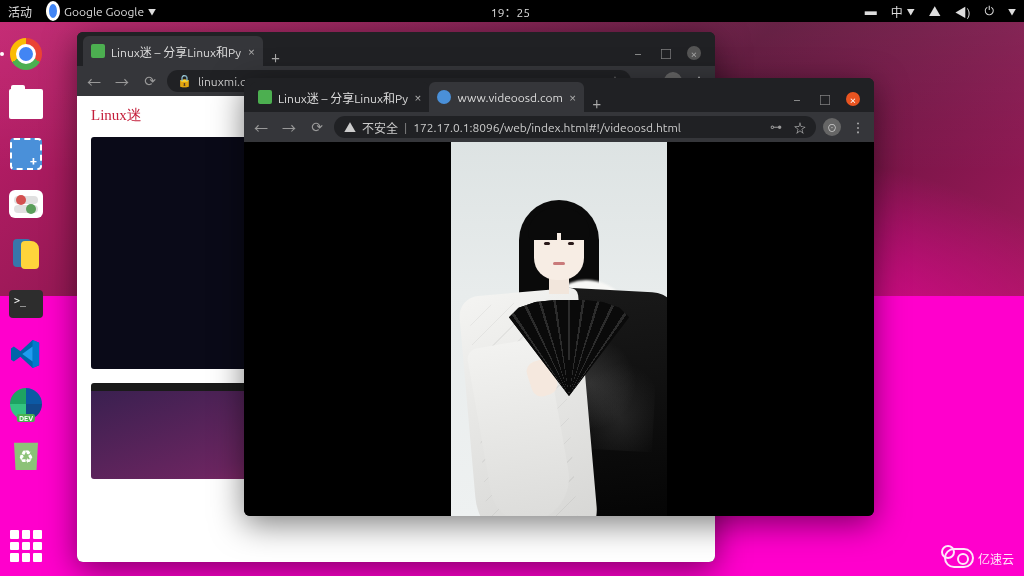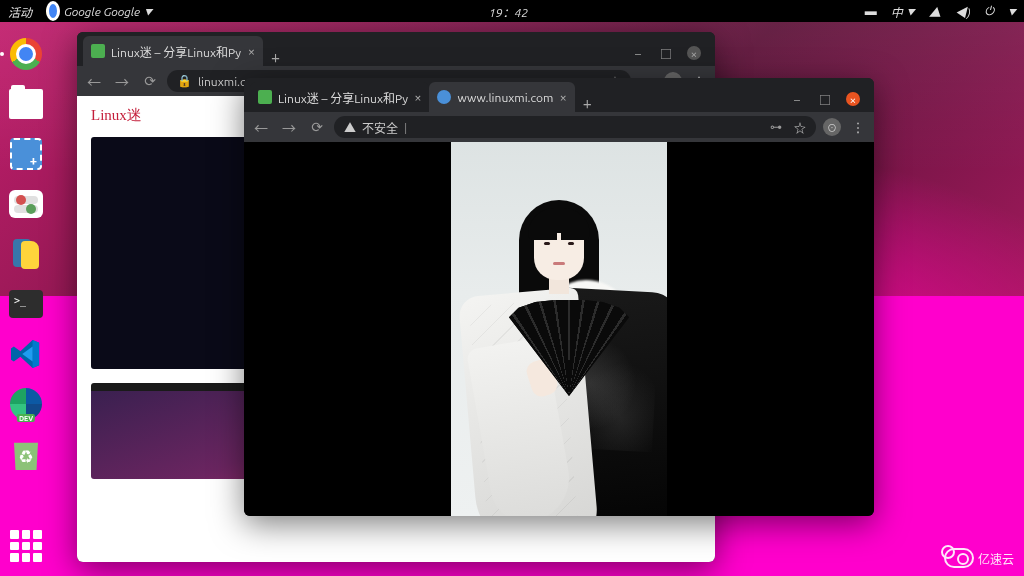--- a/index.html
+++ b/index.html
@@ -3,21 +3,21 @@
 <meta charset="utf-8">
 <style>
 *{margin:0;padding:0;box-sizing:border-box;font-family:"Ubuntu","Noto Sans CJK SC",sans-serif;font-size:12px;}
 html,body{width:1024px;height:576px;overflow:hidden;}
 .desktop{position:relative;width:1024px;height:576px;background:linear-gradient(135deg,#c41e6e 0%,#a01a5a 18%,#7a1548 35%,#5c1238 50%,#7a1548 65%,#c41e6e 100%);}
 .desktop::before{content:"";position:absolute;inset:0;background:linear-gradient(to bottom,rgba(255,255,255,0.08) 0%,transparent 30%),radial-gradient(ellipse at 70% 60%,#ff00aa 0%,transparent 40%);pointer-events:none;}
 .desktop::after{content:"";position:absolute;left:0;right:0;bottom:0;height:280px;background:#ff00cc;z-index:0;}
 
 .topbar{position:absolute;top:0;left:0;right:0;height:22px;background:#000;color:#ddd;display:flex;align-items:center;padding:0 8px;z-index:100;font-size:11px;}
 .topbar .spacer{flex:1;}
-.topbar .item{margin-right:14px;display:flex;align-items:center;gap:4px;font-style:italic;}
+.topbar .item{margin-right:14px;display:flex;align-items:center;gap:4px;}
 .topbar .item.last{margin-right:0;}
 .tri{font-size:8px;}
 
 .dock{position:absolute;left:4px;top:28px;bottom:4px;width:48px;display:flex;flex-direction:column;gap:6px;padding:4px 0;z-index:50;}
 .dock-item{width:44px;height:44px;border-radius:8px;display:flex;align-items:center;justify-content:center;color:#fff;font-size:20px;position:relative;}
 .dock-item.active::before{content:"";position:absolute;left:-4px;top:50%;transform:translateY(-50%);width:4px;height:4px;background:#fff;border-radius:50%;}
 .chrome-ico{width:32px;height:32px;border-radius:50%;background:conic-gradient(#ea4335 0 120deg,#4caf50 120deg 240deg,#fbbc05 240deg 360deg);display:flex;align-items:center;justify-content:center;}
 .chrome-ico::after{content:"";width:14px;height:14px;border-radius:50%;background:#4285f4;border:3px solid #fff;}
 .files-ico{width:34px;height:30px;background:#fff;border-radius:2px;position:relative;}
 .files-ico::before{content:"";position:absolute;top:-4px;left:2px;width:14px;height:6px;background:#fff;border-radius:2px 2px 0 0;}
@@ -112,21 +112,21 @@
 <div class="desktop">
 
   <div class="topbar">
     <div class="item">活动</div>
     <div class="item">
       <span class="chrome-ico" style="width:14px;height:14px;"></span>
       <span>Google Google</span>
       <span class="tri">▼</span>
     </div>
     <div class="spacer"></div>
-    <div class="item">19：42</div>
+    <div class="item">19：25</div>
     <div class="spacer"></div>
     <div class="item">▬</div>
     <div class="item">
       <span>中</span>
       <span class="tri">▼</span>
     </div>
     <div class="item">▲</div>
     <div class="item">◀)</div>
     <div class="item">⏻</div>
     <div class="item last">
@@ -225,38 +225,39 @@
 
   <div class="win front">
     <div class="tabbar">
       <div class="tab inactive" style="min-width:140px">
         <span class="fav"></span>
         <span class="title">Linux迷 – 分享Linux和Py</span>
         <span class="x">×</span>
       </div>
       <div class="tab" style="min-width:130px">
         <span class="fav blue"></span>
-        <span class="title">www.linuxmi.com</span>
+        <span class="title">www.videoosd.com</span>
         <span class="x">×</span>
       </div>
       <div class="newtab">+</div>
       <div class="winctrl front-ctrl">
         <span>–</span>
         <span>□</span>
         <span class="close">×</span>
       </div>
     </div>
     <div class="addrbar">
       <div class="navbtn">←</div>
       <div class="navbtn">→</div>
       <div class="navbtn">⟳</div>
       <div class="omnibox">
         <span>▲</span>
         <span>不安全</span>
         <span style="color:#888">|</span>
+        <span>172.17.0.1:8096/web/index.html#!/videoosd.html</span>
         <span class="end">⊶</span>
         <span style="margin-left:6px">☆</span>
       </div>
       <div class="rico">
           <span class="avatar">⊙</span>
         </div>
       <div class="rico">⋮</div>
     </div>
     <div class="page-front">
       <div class="art">

